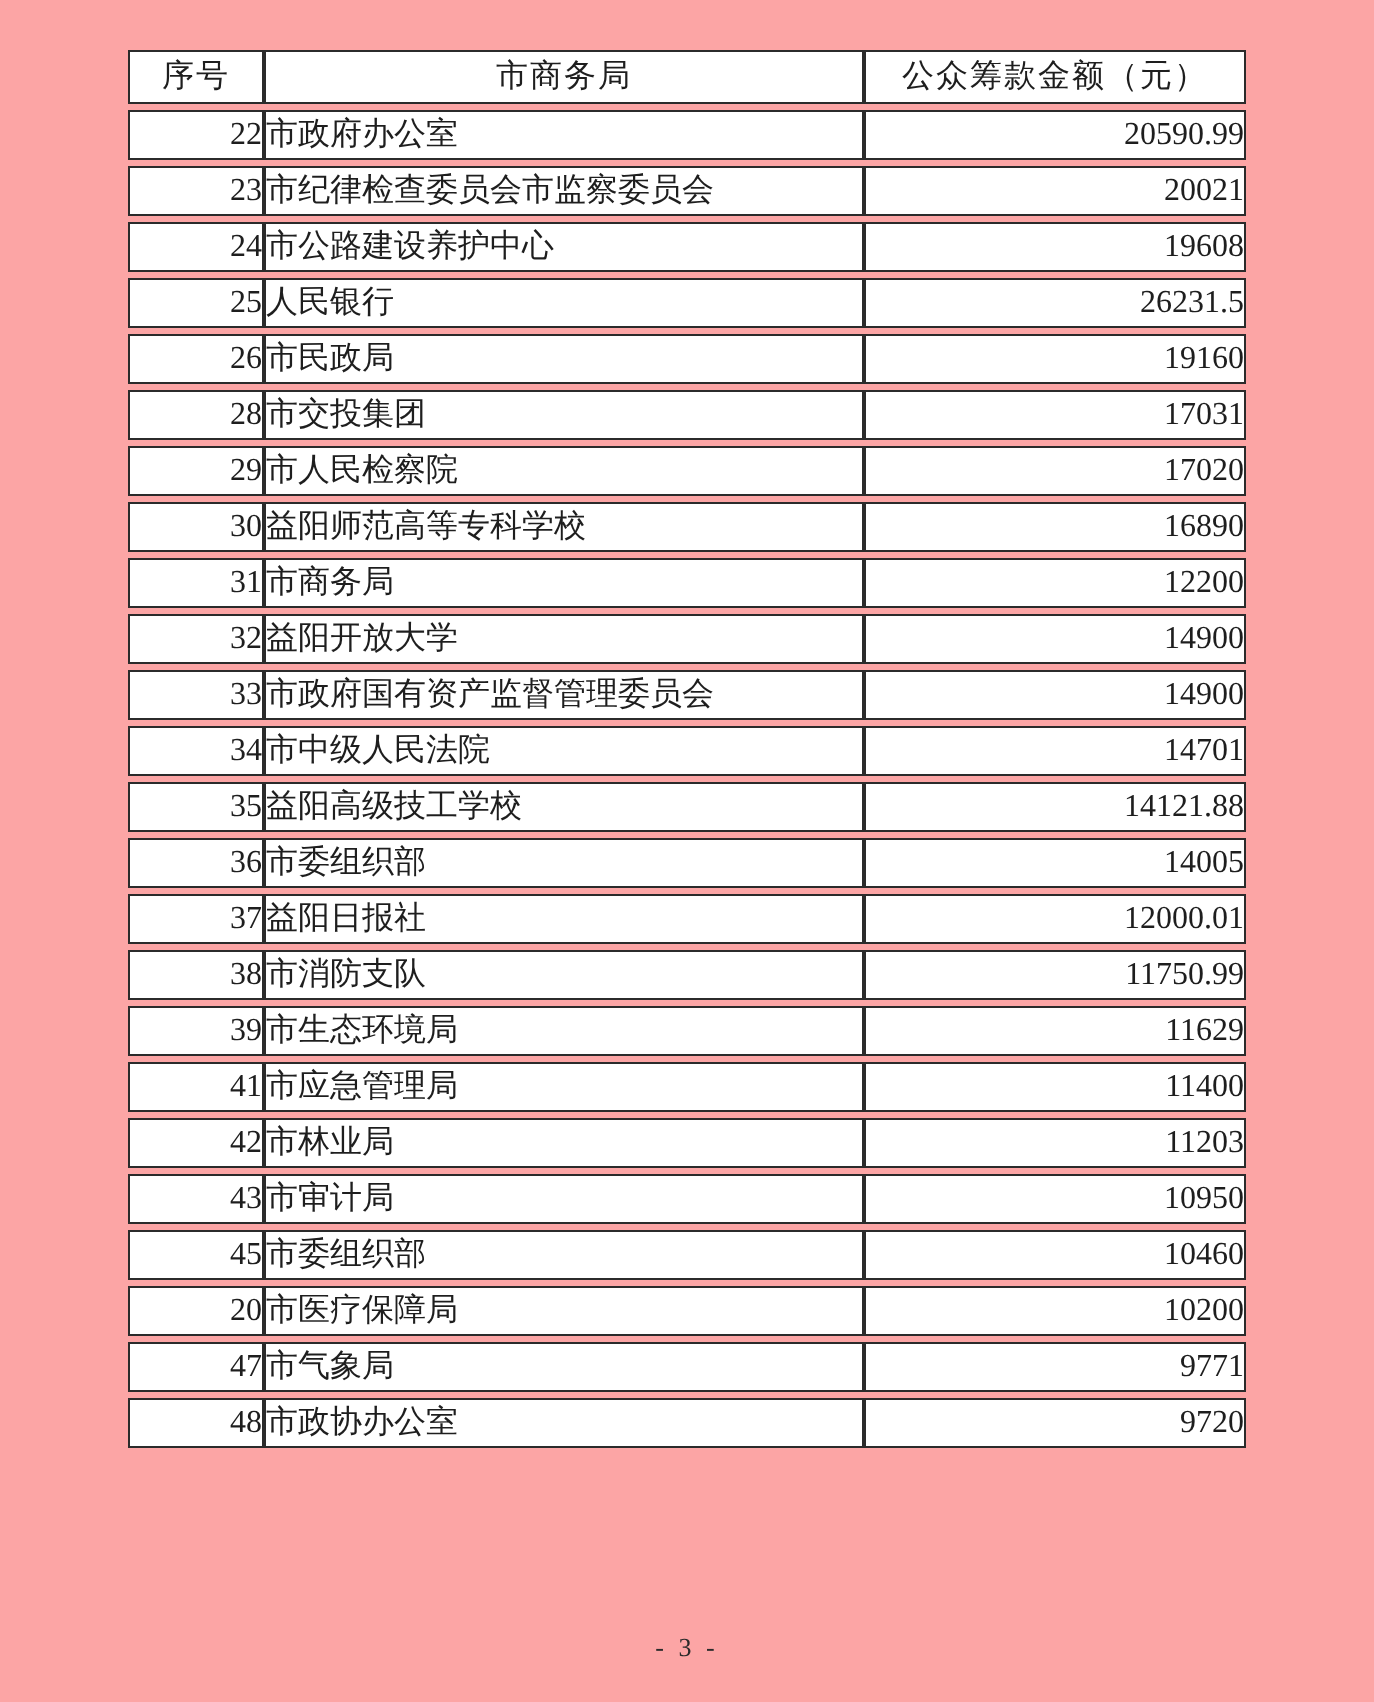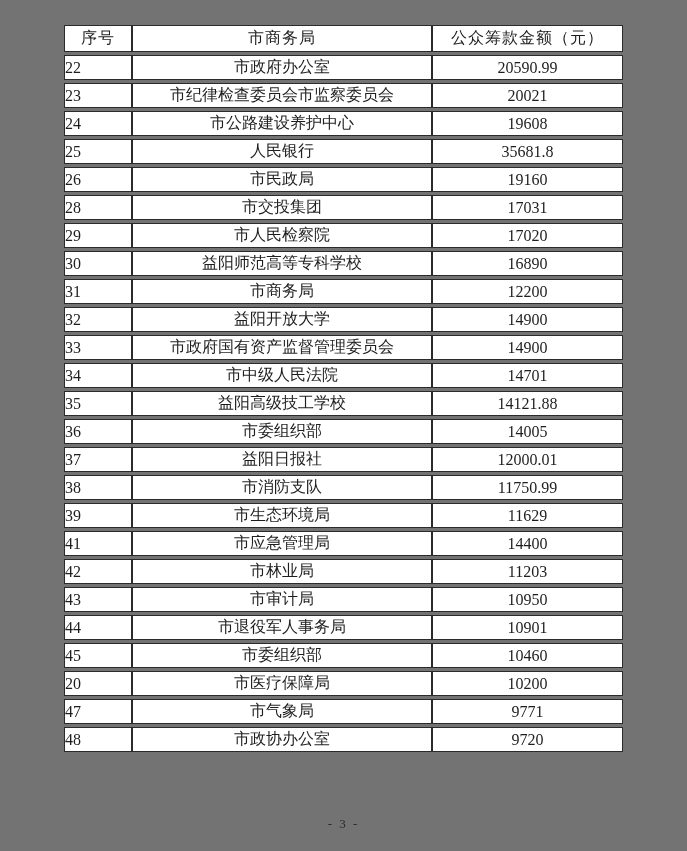--- a/index.html
+++ b/index.html
@@ -12,21 +12,21 @@
     background: #ffffff;
     position: relative;
     font-family: "Liberation Serif", "DejaVu Serif", serif;
     color: #1e1e1e;
     overflow: hidden;
   }
   .page {
     position: relative;
     width: 687px;
     height: 851px;
-    background: #737373;
+    background: #fca5a5;
   }
   table.fund-table {
     position: absolute;
     left: 64px;
     top: 22px;
     width: 559px;
     table-layout: fixed;
     border-collapse: separate;
     border-spacing: 0 3px; 
   }
@@ -41,30 +41,30 @@
     padding: 0;
     vertical-align: middle;
   }
   table.fund-table th {
     height: 25px;
     text-align: center;
     letter-spacing: 1px;
   }
   td.cell-no {
     height: 23px;
-    text-align: left;
+    text-align: right;
   }
   td.cell-unit {
     height: 23px;
-    text-align: center;
+    text-align: left;
     padding-left: 14px;
   }
   td.cell-amount {
     height: 23px;
-    text-align: center;
+    text-align: right;
     padding-left: 14px;
   }
   .footer {
     position: absolute;
     top: 816px;
     left: 0;
     width: 687px;
     text-align: center;
     font-size: 13px;
     color: #2a2a2a;
@@ -104,21 +104,21 @@
 
   <tr>
     <td class="cell-no">24</td>
     <td class="cell-unit">市公路建设养护中心</td>
     <td class="cell-amount">19608</td>
   </tr>
 
   <tr>
     <td class="cell-no">25</td>
     <td class="cell-unit">人民银行</td>
-    <td class="cell-amount">35681.8</td>
+    <td class="cell-amount">26231.5</td>
   </tr>
 
   <tr>
     <td class="cell-no">26</td>
     <td class="cell-unit">市民政局</td>
     <td class="cell-amount">19160</td>
   </tr>
 
 
   <tr>
@@ -190,40 +190,35 @@
   <tr>
     <td class="cell-no">39</td>
     <td class="cell-unit">市生态环境局</td>
     <td class="cell-amount">11629</td>
   </tr>
 
 
   <tr>
     <td class="cell-no">41</td>
     <td class="cell-unit">市应急管理局</td>
-    <td class="cell-amount">14400</td>
+    <td class="cell-amount">11400</td>
   </tr>
 
   <tr>
     <td class="cell-no">42</td>
     <td class="cell-unit">市林业局</td>
     <td class="cell-amount">11203</td>
   </tr>
 
   <tr>
     <td class="cell-no">43</td>
     <td class="cell-unit">市审计局</td>
     <td class="cell-amount">10950</td>
   </tr>
 
-  <tr>
-    <td class="cell-no">44</td>
-    <td class="cell-unit">市退役军人事务局</td>
-    <td class="cell-amount">10901</td>
-  </tr>
 
   <tr>
     <td class="cell-no">45</td>
     <td class="cell-unit">市委组织部</td>
     <td class="cell-amount">10460</td>
   </tr>
 
   <tr>
     <td class="cell-no">20</td>
     <td class="cell-unit">市医疗保障局</td>

